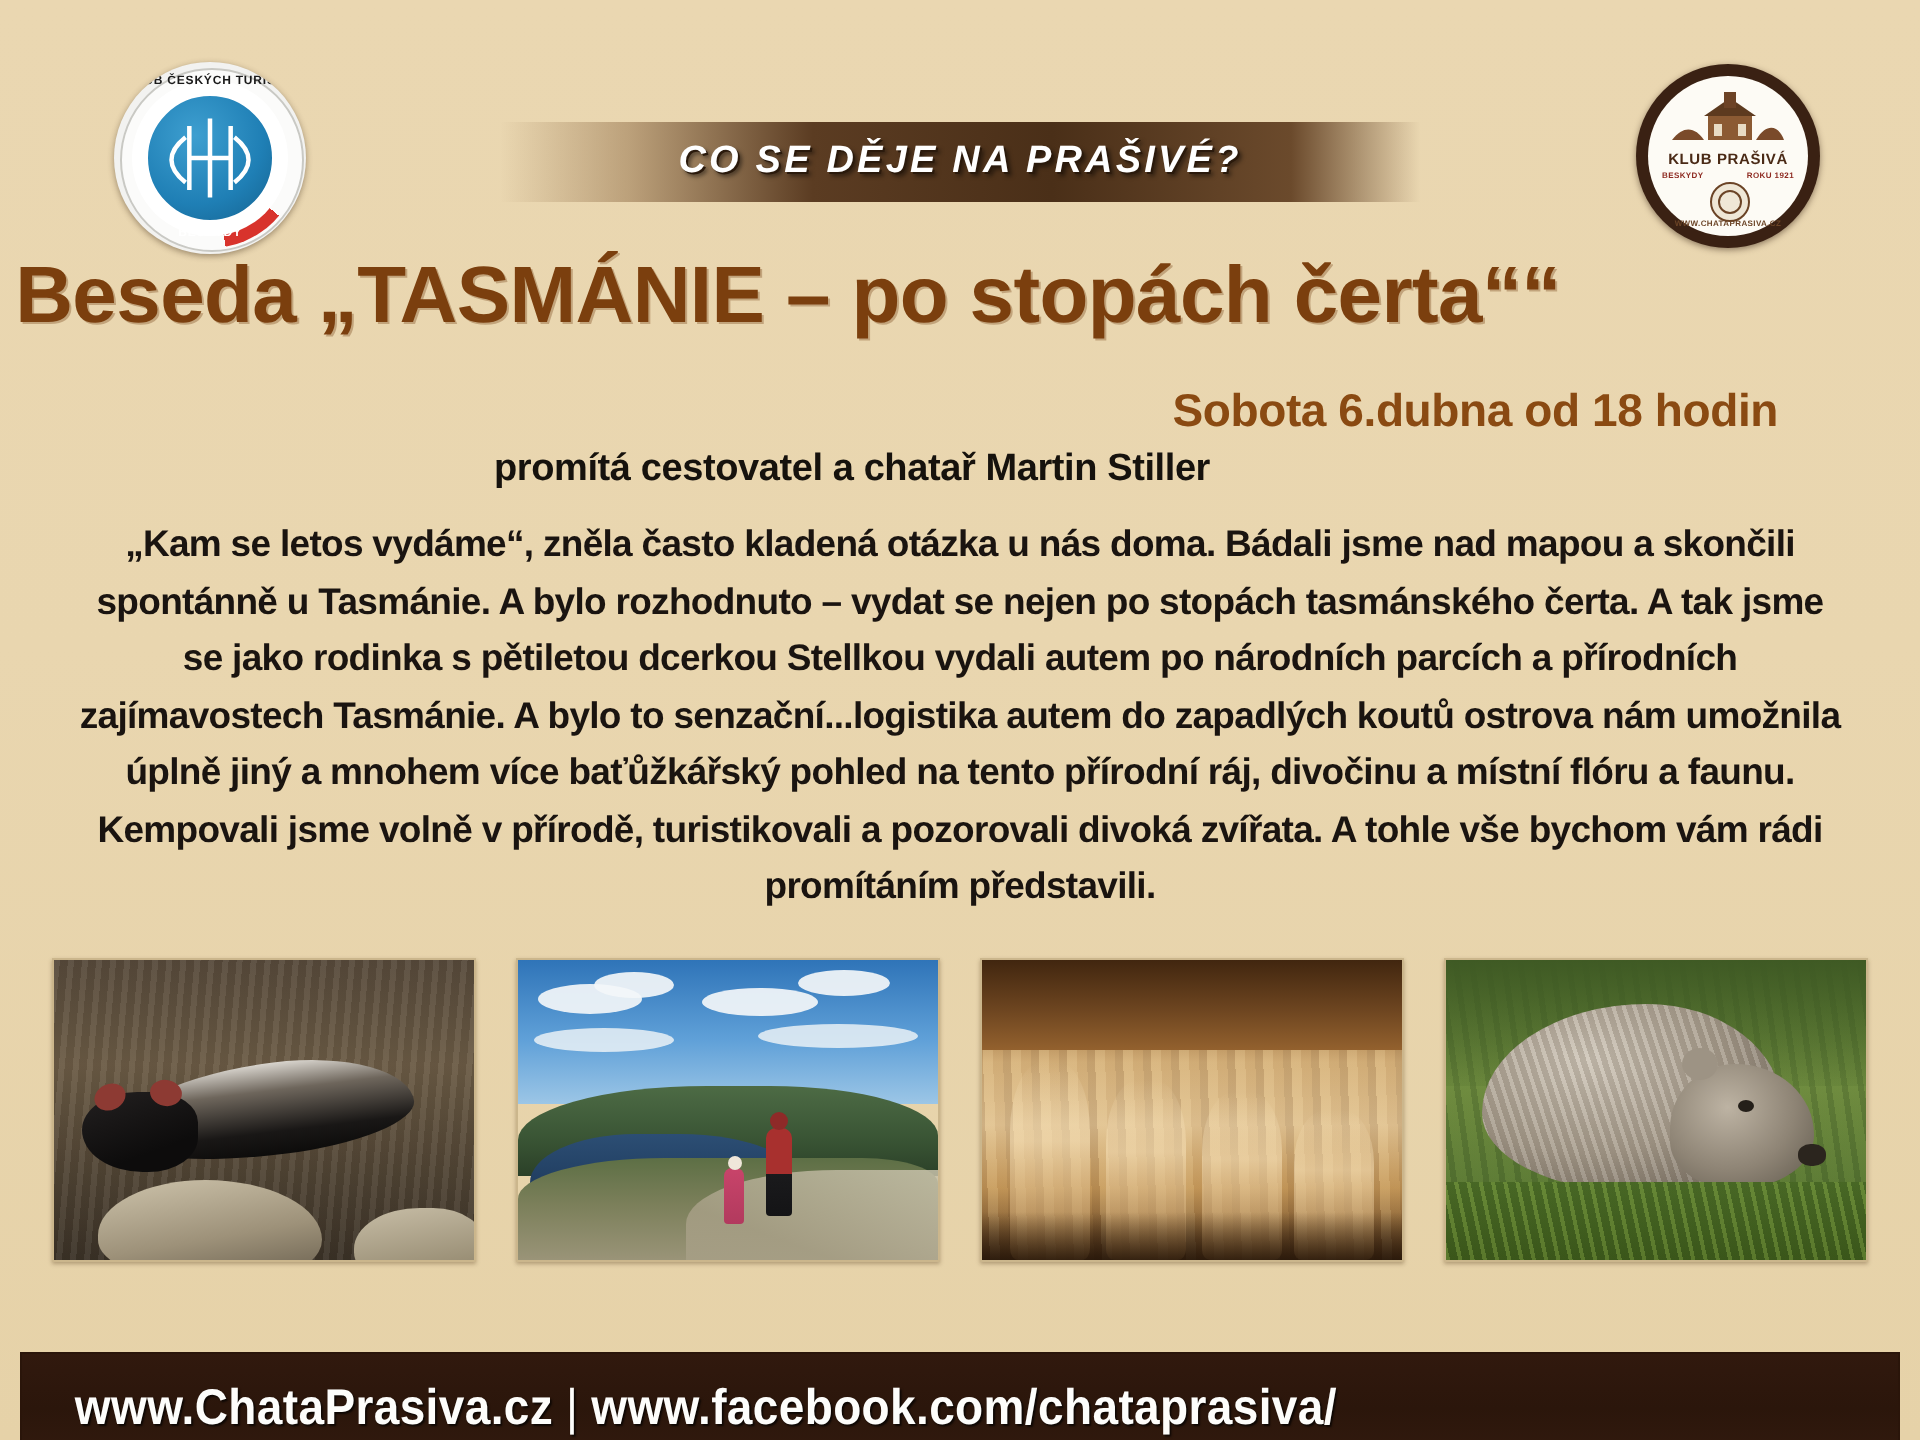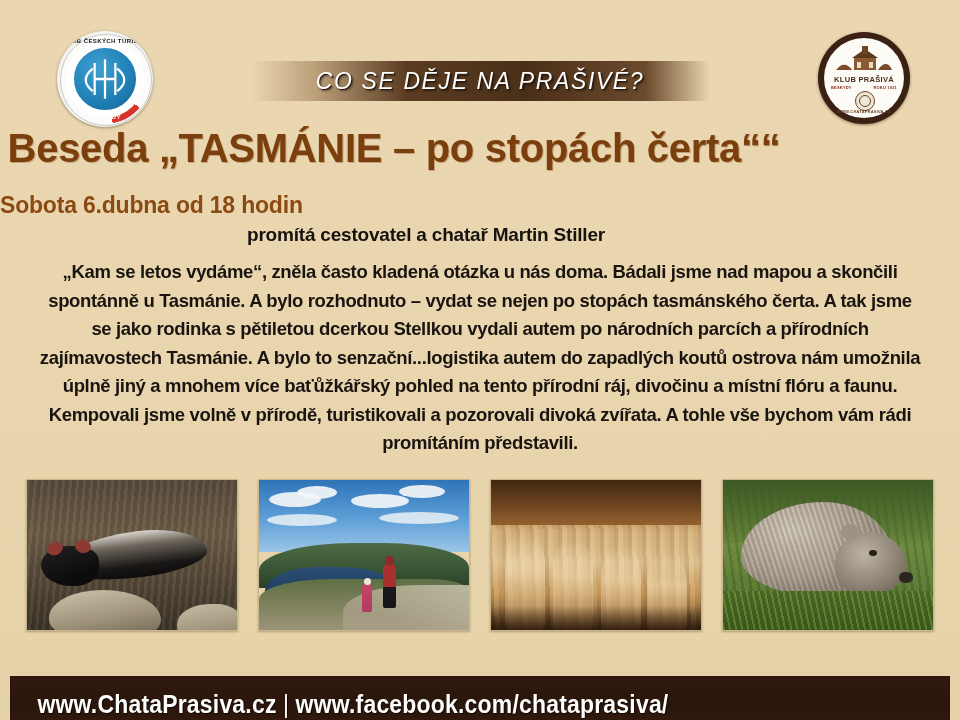--- a/index.html
+++ b/index.html
@@ -61,22 +61,22 @@
     background:linear-gradient(90deg,
       rgba(232,213,174,0) 0%,
       rgba(150,116,78,.55) 14%,
       #5b3c22 34%,
       #4a2f18 60%,
       #6b4a2c 86%,
       rgba(232,213,174,.15) 100%);
     display:flex;align-items:center;justify-content:center;
   }
   .banner-text{
-    color:#ffffff;font-weight:normal;font-style:italic;
-    font-size:23px;letter-spacing:1.6px;
+    color:#ffffff;font-weight:bold;font-style:italic;
+    font-size:19px;letter-spacing:1.6px;
     text-shadow:1px 1px 0 #2b1a0c, 2px 2px 2px rgba(0,0,0,.5);
     white-space:nowrap;
   }
 
   .chata-logo{
     position:absolute;left:818px;top:32px;width:92px;height:92px;border-radius:50%;
     background:#3a2113;
     box-shadow:0 1px 3px rgba(50,30,15,.5);
     overflow:hidden;
   }
@@ -112,21 +112,21 @@
 
   
   .title{
     position:absolute;left:0;top:126px;width:788px;text-align:center;
     font-size:40px;font-weight:bold;color:#7b3f0e;
     letter-spacing:-0.3px;
     text-shadow:1px 1px 0 rgba(120,70,25,.35);
     white-space:nowrap;
   }
   .subtitle{
-    position:absolute;left:0;top:192px;width:889px;text-align:left;
+    position:absolute;left:0;top:192px;width:889px;text-align:right;
     font-size:23px;font-weight:bold;color:#8a4a12;
     letter-spacing:-0.2px;
   }
   .presenter{
     position:absolute;left:0;top:224px;width:852px;text-align:center;
     font-size:19px;font-weight:bold;color:#16120d;
     letter-spacing:-0.2px;
   }
 
   

